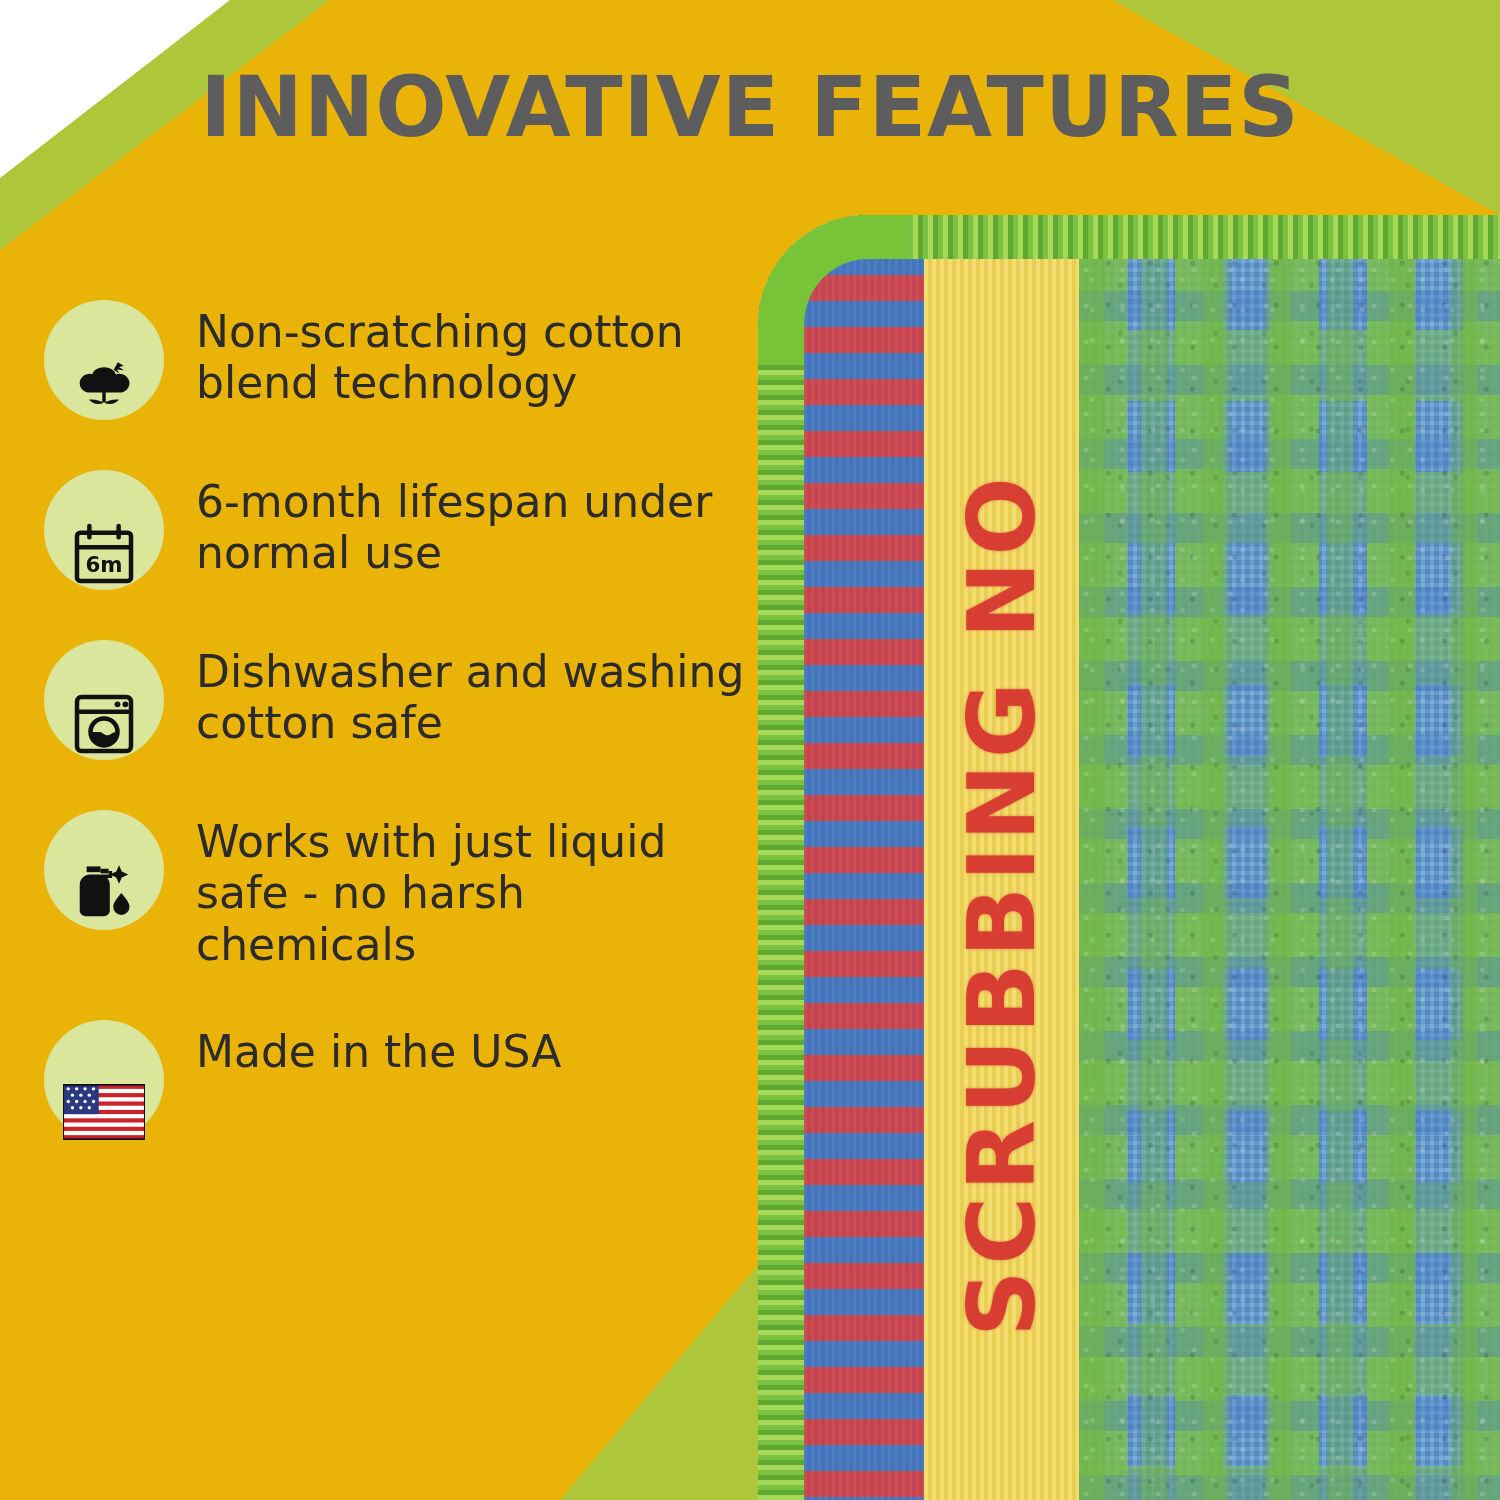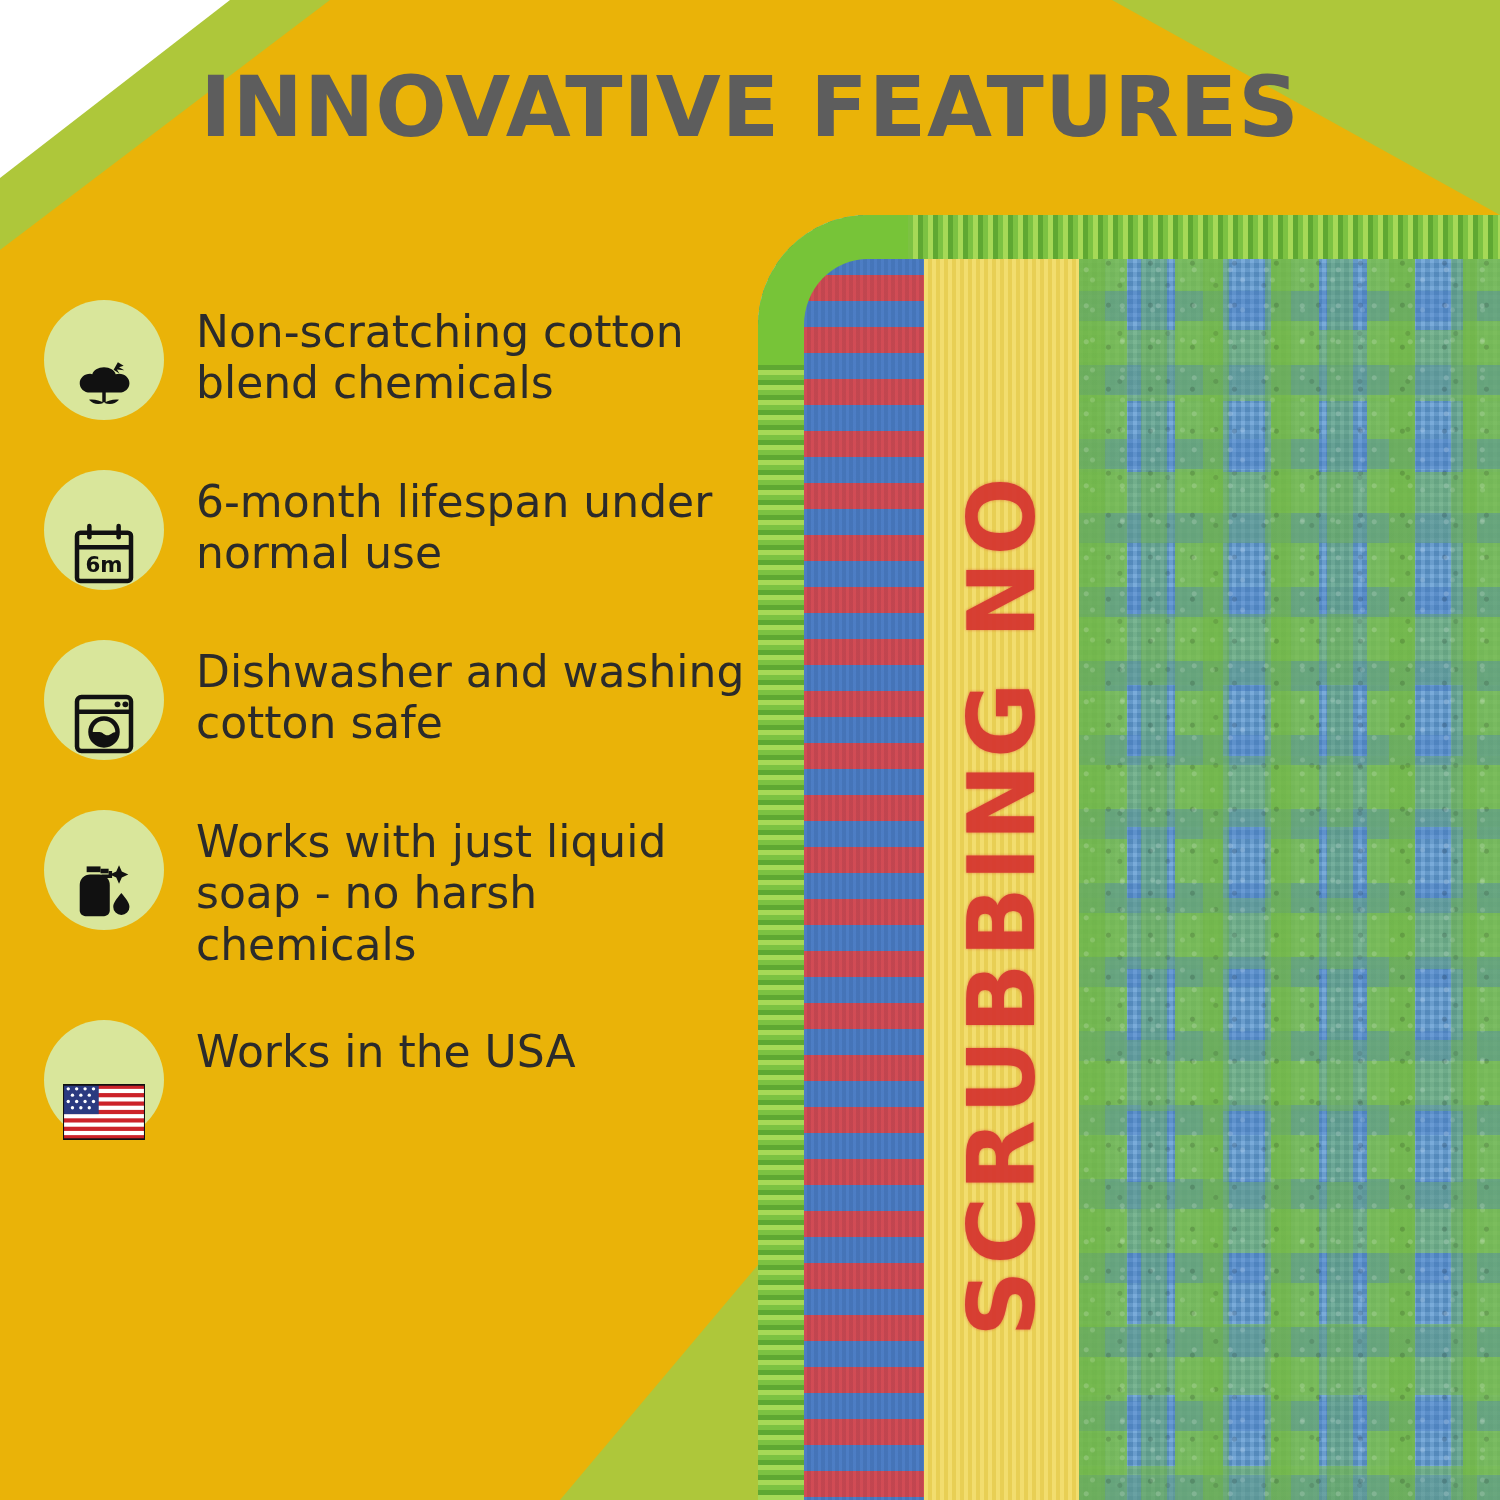--- a/index.html
+++ b/index.html
@@ -230,21 +230,21 @@
             <g fill="#111">
               <path d="M20 24c-5 0-9 3.6-9 8.2 0 4.5 3.9 8.1 8.8 8.1h25.4c4.9 0 8.8-3.6 8.8-8.1 0-4.6-4-8.2-9-8.2-1 0-2 .15-2.9.43C41.3 21 37 18.4 32 18.4c-5 0-9.3 2.6-10.1 6.03-.6-.28-1.2-.43-1.9-.43z"></path>
               <path d="M30.5 39h3v9.5h-3z"></path>
               <path d="M32 49c-5 2-9.5 1.2-13 -2.6 4.8-.6 9.2.6 13 2.6z"></path>
               <path d="M32 49c5 2 9.5 1.2 13-2.6-4.8-.6-9.2.6-13 2.6z"></path>
               <path d="M44 14l5 3-4 1.4 4.5 2.6-6.3-.6 2.1 3.4-5-3.2z"></path>
             </g>
           </svg>
         </span>
       </div>
-      <div class="feature-text">Non-scratching cotton blend chemicals</div>
+      <div class="feature-text">Non-scratching cotton blend technology</div>
     </div>
 
     <div class="feature">
       <div class="badge">
         <span>
           <svg width="72" height="72" viewBox="0 0 64 64">
             <g fill="none" stroke="#111" stroke-width="4">
               <rect x="8" y="13" width="48" height="43" rx="3"></rect>
               <line x1="8" y1="26" x2="56" y2="26"></line>
               <line x1="19" y1="7" x2="19" y2="17" stroke-linecap="round"></line>
@@ -283,21 +283,21 @@
               <path d="M17 9h12v5H17z"></path>
               <path d="M29 11h7v4h-7z"></path>
               <path d="M36 13h3v6h-9v-3h6z"></path>
               <path d="M20 16h8c5 0 9 4 9 9v22c0 3-2 5-5 5H16c-3 0-5-2-5-5V25c0-5 4-9 9-9z"></path>
               <path d="M47 32c4 5 7 8.4 7 12a7 7 0 0 1-14 0c0-3.6 3-7 7-12z"></path>
               <path d="M45 8l2.4 5.4L53 16l-5.6 2.6L45 24l-2.4-5.4L37 16l5.6-2.6z"></path>
             </g>
           </svg>
         </span>
       </div>
-      <div class="feature-text">Works with just liquid soap - no harsh chemicals</div>
+      <div class="feature-text">Works with just liquid safe - no harsh chemicals</div>
     </div>
 
     <div class="feature">
       <div class="badge">
         <span>
           <svg class="flag-stripes" width="82" height="56" viewBox="0 0 78 52">
             <rect x="0" y="0" width="78" height="52" fill="#ffffff"></rect>
             <g fill="#cc2229">
               <rect x="0" y="0" width="78" height="4"></rect>
               <rect x="0" y="8" width="78" height="4"></rect>
@@ -321,21 +321,21 @@
                 <circle cx="21" cy="16" r="1.6"></circle>
                 <circle cx="29" cy="16" r="1.6"></circle>
               <circle cx="9" cy="22" r="1.6"></circle>
                 <circle cx="17" cy="22" r="1.6"></circle>
                 <circle cx="25" cy="22" r="1.6"></circle>
             </g>
             <rect x="0" y="0" width="78" height="52" fill="none" stroke="#111" stroke-width="2"></rect>
           </svg>
         </span>
       </div>
-      <div class="feature-text">Works in the USA</div>
+      <div class="feature-text">Made in the USA</div>
     </div>
 
   </div>
 
   <div class="cloth-wrap">
     <div class="cloth">
       <div class="panel">
         <div class="panel-mesh"></div>
         <div class="panel-mesh2"></div>
         <div class="panel-noise"></div>

